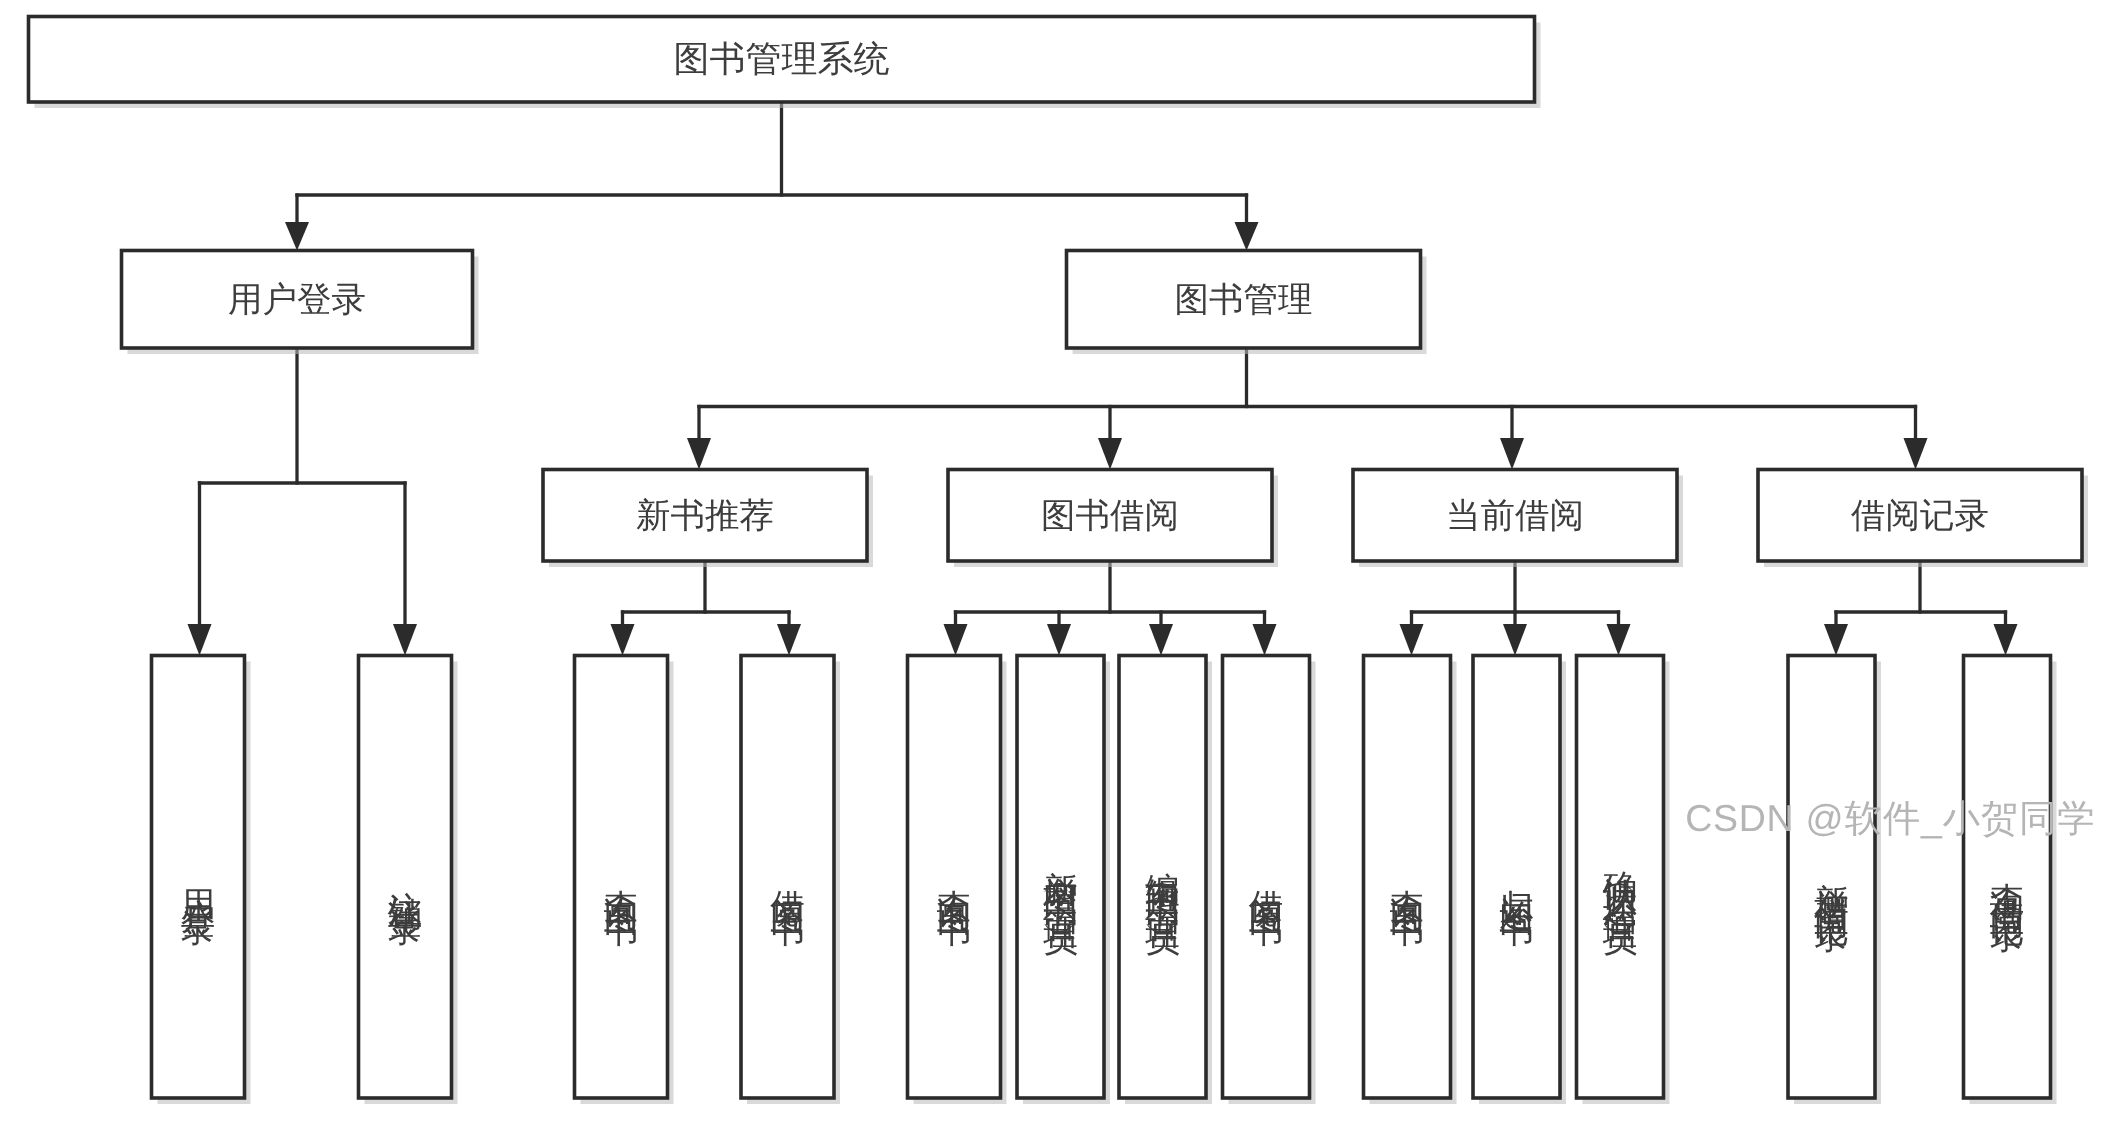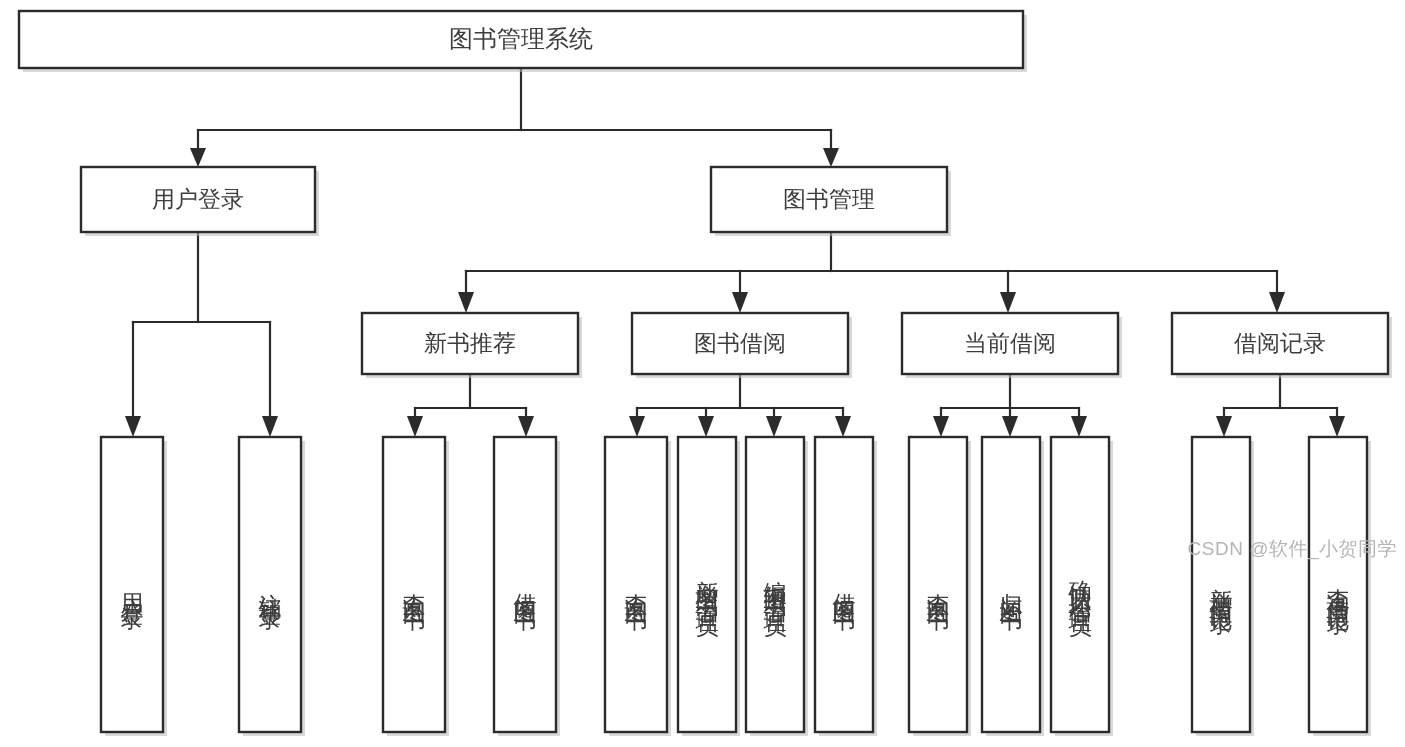--- a/index.html
+++ b/index.html
@@ -55,21 +55,21 @@
     letter-spacing:5px;
     color:#3d3d3d;
     white-space:nowrap;
     text-align:center;
   }
   .watermark{
     position:absolute;
     right:8px;
     bottom:6px;
     font-family:"Liberation Sans","DejaVu Sans",sans-serif;
-    font-size:19px;
+    font-size:25px;
     color:#b5b5b5;
     letter-spacing:.5px;
     user-select:none;
     pointer-events:none;
   }
 </style>
 </head>
 <body>
 
 <div id="diagram-root">

